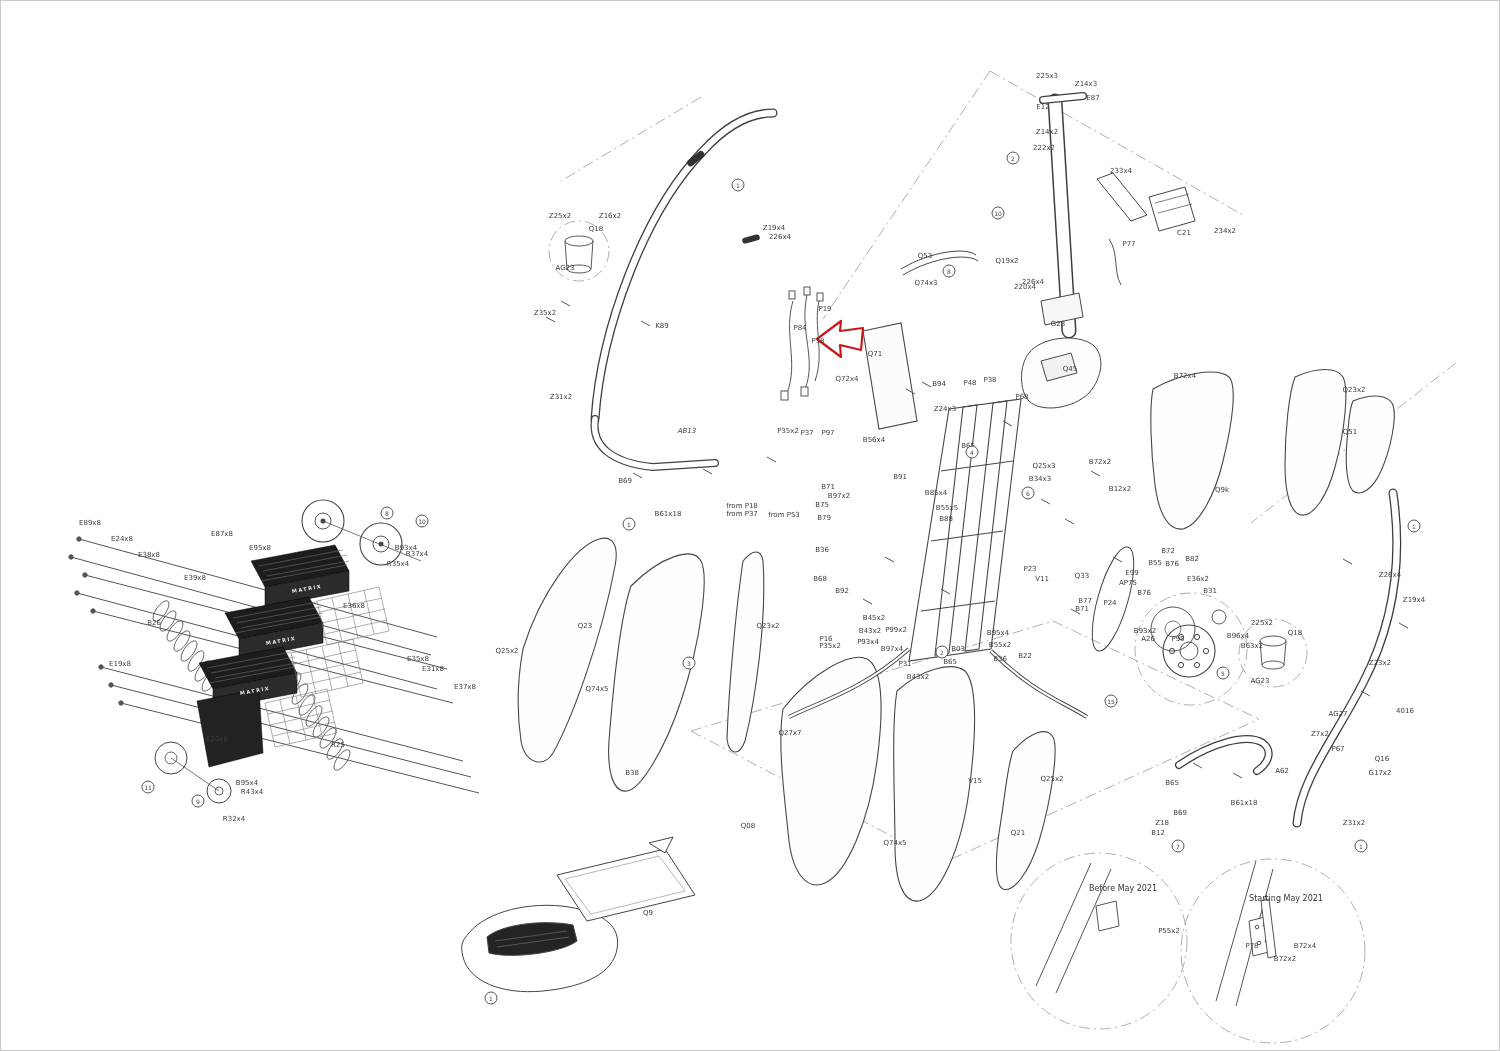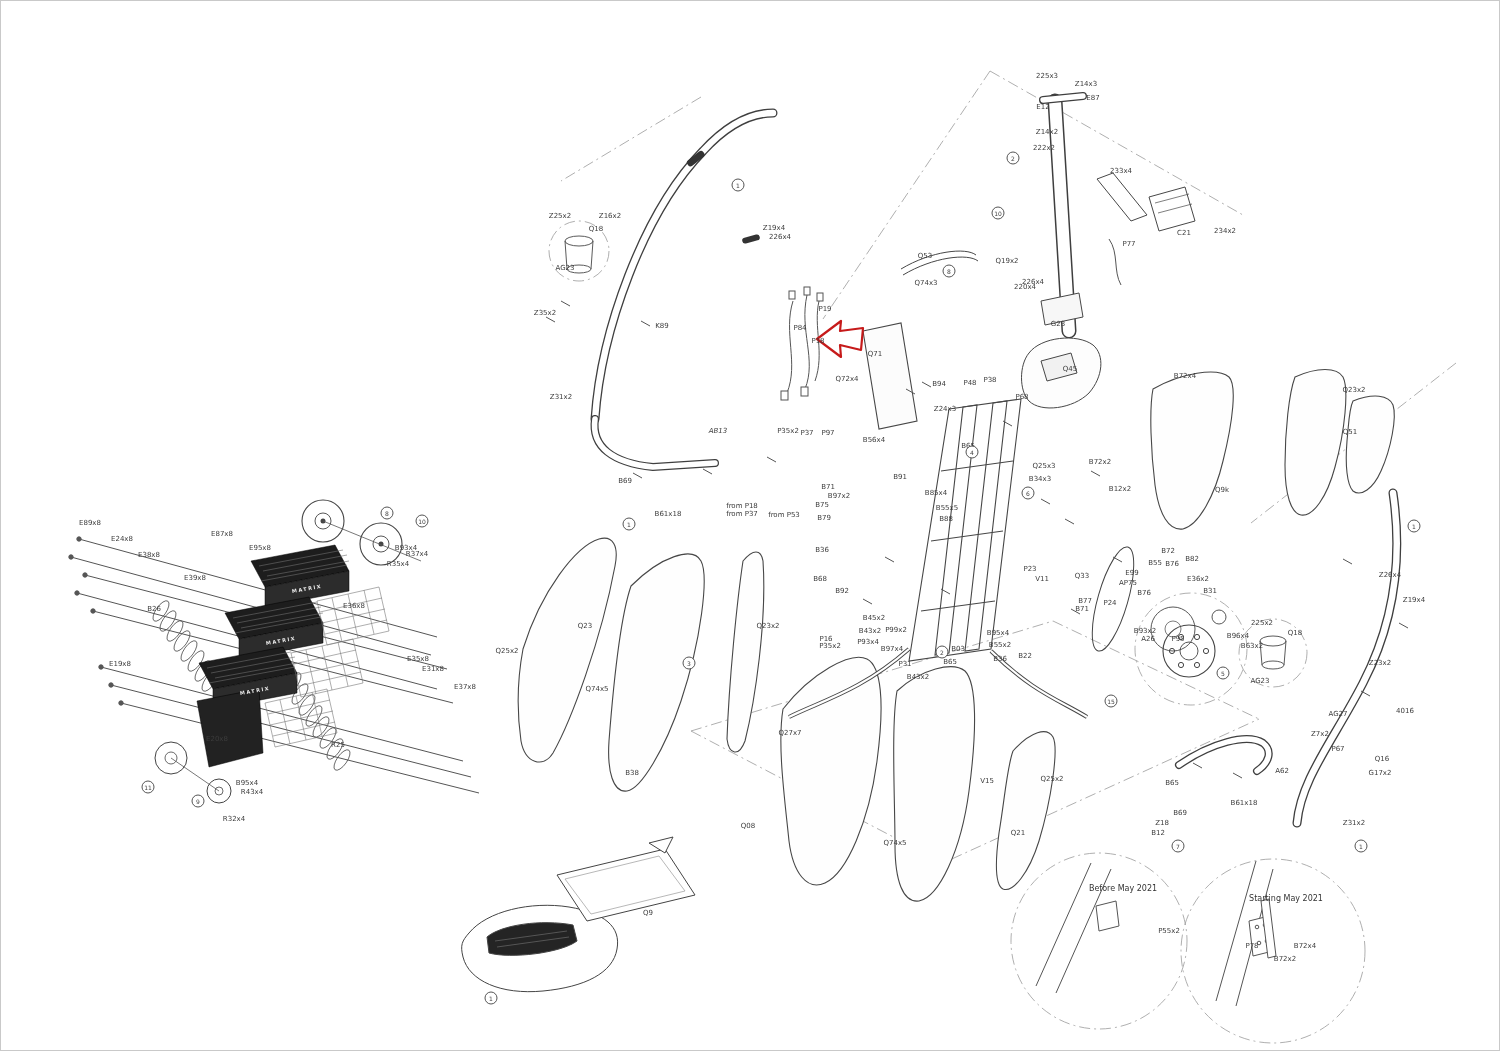--- a/index.html
+++ b/index.html
@@ -277,21 +277,21 @@
       <span class="lbl" style="left: 989px; top: 379px;">P38</span>
       <span class="lbl" style="left: 1021px; top: 396px;">P68</span>
       <span class="lbl" style="left: 1057px; top: 323px;">G23</span>
       <span class="lbl" style="left: 1069px; top: 368px;">Q45</span>
       <span class="lbl" style="left: 1099px; top: 461px;">B72x2</span>
       <span class="lbl" style="left: 1184px; top: 375px;">B72x4</span>
       <span class="lbl" style="left: 1221px; top: 489px;">Q9k</span>
       <span class="lbl" style="left: 1353px; top: 389px;">Q23x2</span>
       <span class="lbl" style="left: 1349px; top: 431px;">Q51</span>
       <span class="lbl ref" style="left: 1413px; top: 525px;">1</span>
-      <span class="lbl" style="left: 717px; top: 430px; font-style: italic;">AB13</span>
+      <span class="lbl" style="left: 686px; top: 430px; font-style: italic;">AB13</span>
       <span class="lbl" style="left: 787px; top: 430px;">P35x2</span>
       <span class="lbl" style="left: 806px; top: 432px;">P37</span>
       <span class="lbl" style="left: 827px; top: 432px;">P97</span>
       <span class="lbl" style="left: 944px; top: 408px;">Z24x3</span>
       <span class="lbl" style="left: 873px; top: 439px;">B56x4</span>
       <span class="lbl" style="left: 967px; top: 445px;">B65</span>
       <span class="lbl ref" style="left: 971px; top: 451px;">4</span>
       <span class="lbl" style="left: 899px; top: 476px;">B91</span>
       <span class="lbl" style="left: 624px; top: 480px;">B69</span>
       <span class="lbl ref" style="left: 628px; top: 523px;">1</span>
@@ -316,21 +316,21 @@
       <span class="lbl" style="left: 148px; top: 554px;">E38x8</span>
       <span class="lbl" style="left: 221px; top: 533px;">E87x8</span>
       <span class="lbl" style="left: 259px; top: 547px;">E95x8</span>
       <span class="lbl" style="left: 194px; top: 577px;">E39x8</span>
       <span class="lbl ref" style="left: 386px; top: 512px;">8</span>
       <span class="lbl ref" style="left: 421px; top: 520px;">10</span>
       <span class="lbl" style="left: 405px; top: 547px;">B93x4</span>
       <span class="lbl" style="left: 416px; top: 553px;">R37x4</span>
       <span class="lbl" style="left: 397px; top: 563px;">R35x4</span>
       <span class="lbl" style="left: 353px; top: 605px;">E36x8</span>
-      <span class="lbl" style="left: 153px; top: 608px;">B26</span>
+      <span class="lbl" style="left: 153px; top: 622px;">B26</span>
       <span class="lbl" style="left: 119px; top: 663px;">E19x8</span>
       <span class="lbl" style="left: 417px; top: 658px;">E35x8</span>
       <span class="lbl" style="left: 432px; top: 668px;">E31x8</span>
       <span class="lbl" style="left: 464px; top: 686px;">E37x8</span>
       <span class="lbl" style="left: 216px; top: 738px;">E20x8</span>
       <span class="lbl" style="left: 337px; top: 744px;">R25</span>
       <span class="lbl ref" style="left: 147px; top: 786px;">11</span>
       <span class="lbl ref" style="left: 197px; top: 800px;">9</span>
       <span class="lbl" style="left: 246px; top: 782px;">B95x4</span>
       <span class="lbl" style="left: 251px; top: 791px;">R43x4</span>
@@ -404,21 +404,21 @@
       <span class="lbl ref" style="left: 1360px; top: 845px;">1</span>
       <span class="lbl" style="left: 1281px; top: 770px;">A62</span>
       <span class="lbl" style="left: 1171px; top: 782px;">B65</span>
       <span class="lbl" style="left: 1179px; top: 812px;">B69</span>
       <span class="lbl" style="left: 1243px; top: 802px;">B61x18</span>
       <span class="lbl" style="left: 1161px; top: 822px;">Z18</span>
       <span class="lbl" style="left: 1157px; top: 832px;">B12</span>
       <span class="lbl ref" style="left: 1177px; top: 845px;">7</span>
       <span class="lbl" style="left: 1051px; top: 778px;">Q25x2</span>
       <span class="lbl" style="left: 1017px; top: 832px;">Q21</span>
-      <span class="lbl" style="left: 974px; top: 780px; margin-left: 12px;">V15</span>
+      <span class="lbl" style="left: 974px; top: 780px;">V15</span>
       <span class="lbl" style="left: 894px; top: 842px;">Q74x5</span>
       <span class="lbl note" style="left: 1122px; top: 888px;">Before May 2021</span>
       <span class="lbl" style="left: 1168px; top: 930px;">P55x2</span>
       <span class="lbl note" style="left: 1285px; top: 898px;">Starting May 2021</span>
       <span class="lbl" style="left: 1251px; top: 945px;">P78</span>
       <span class="lbl" style="left: 1304px; top: 945px;">B72x4</span>
       <span class="lbl" style="left: 1284px; top: 958px;">B72x2</span>
     </div>
 
 </div>

